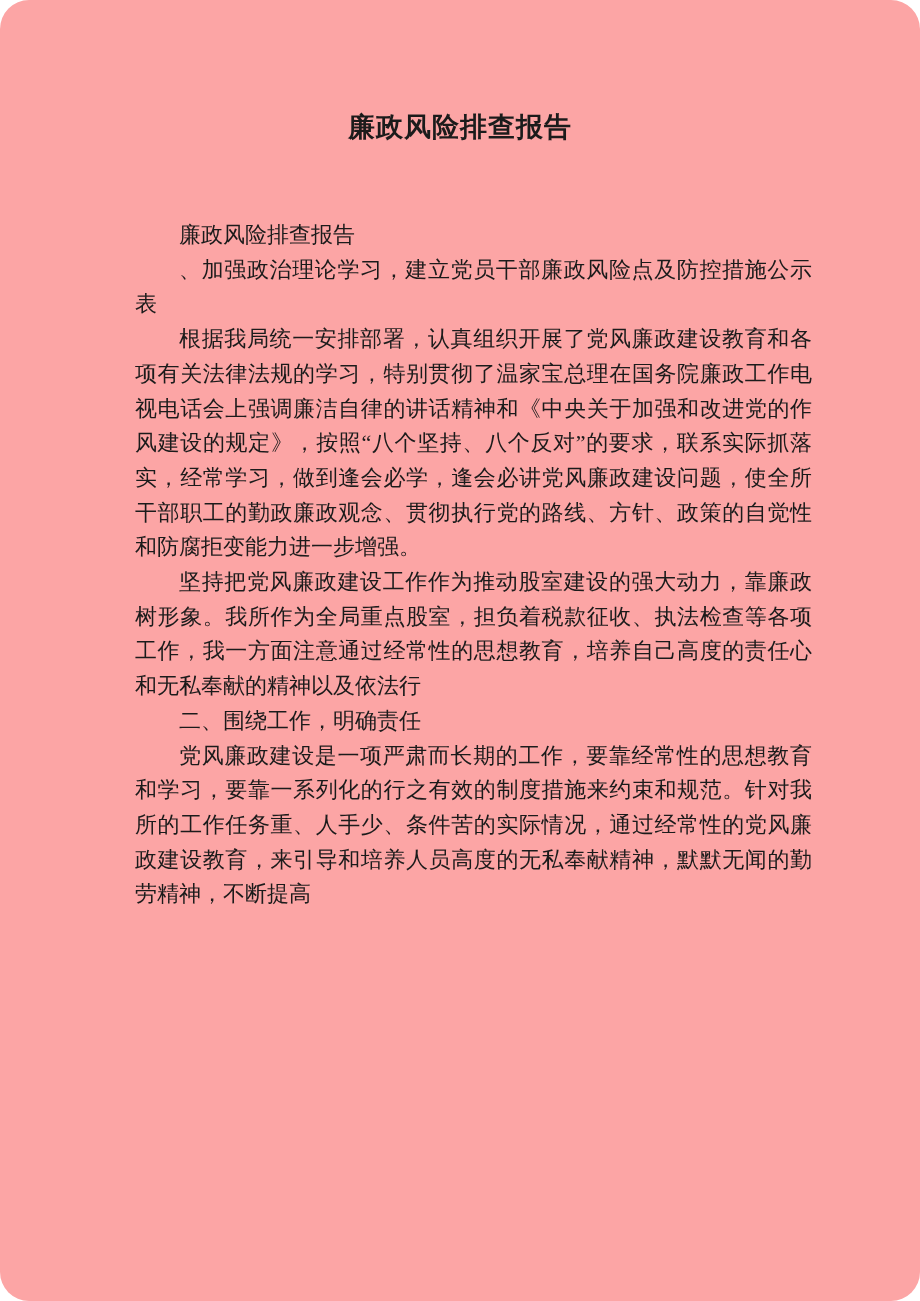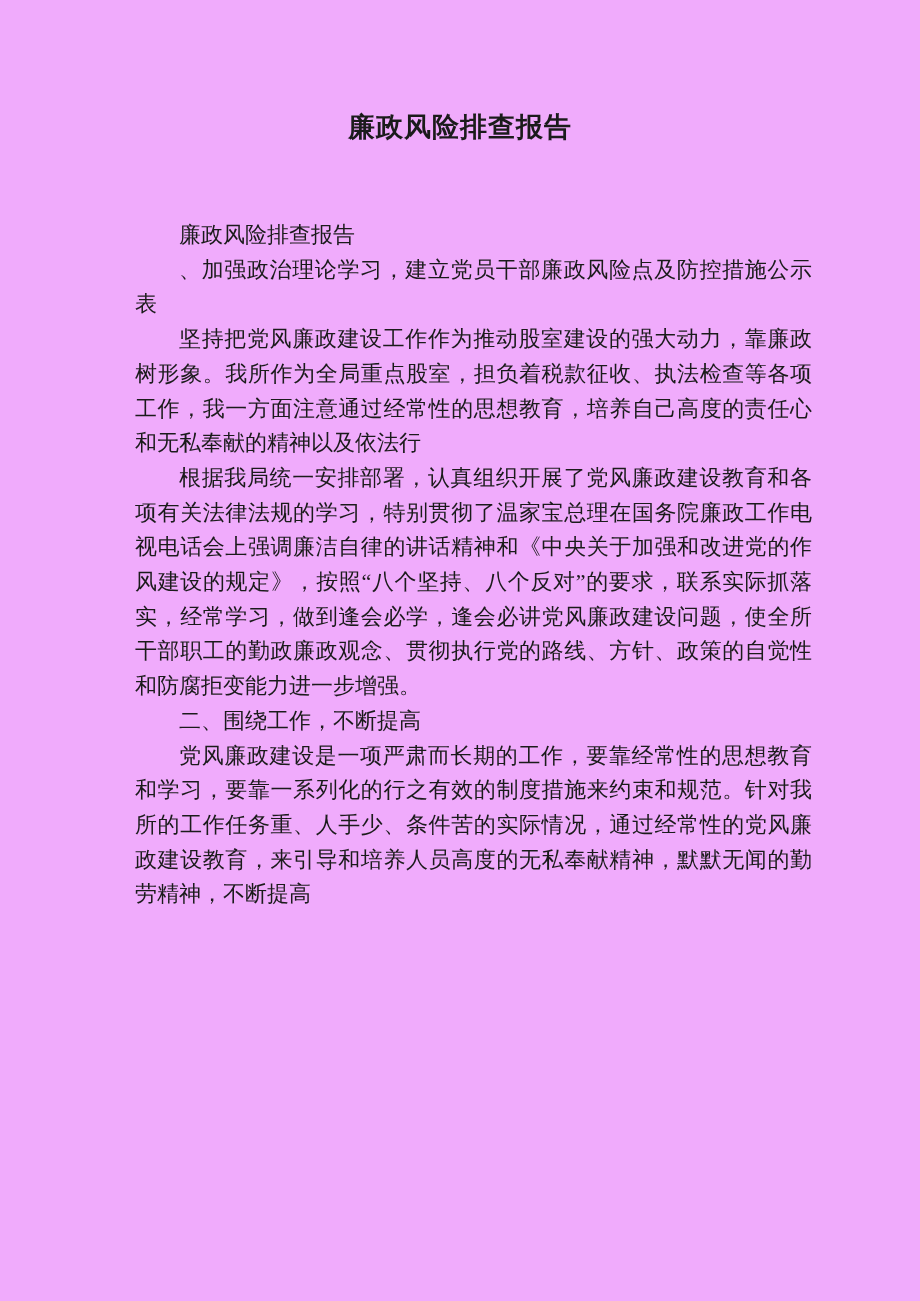--- a/index.html
+++ b/index.html
@@ -37,23 +37,23 @@
   .para {
     margin: 0;
     padding: 0;
     text-indent: 2em;
     word-break: break-all;
   }
 </style>
 </head>
 <body>
 
-<div class="page" style="background: #f0abfc;">
+<div class="page" style="background: #fca5a5; border-radius: 29px;">
   <h1 class="doc-title">廉政风险排查报告</h1>
   <div class="doc-body" style="color: rgb(27, 27, 27);">
       <p class="para">廉政风险排查报告</p>
       <p class="para">、加强政治理论学习，建立党员干部廉政风险点及防控措施公示表</p>
+      <p class="para">根据我局统一安排部署，认真组织开展了党风廉政建设教育和各项有关法律法规的学习，特别贯彻了温家宝总理在国务院廉政工作电视电话会上强调廉洁自律的讲话精神和《中央关于加强和改进党的作风建设的规定》，按照“八个坚持、八个反对”的要求，联系实际抓落实，经常学习，做到逢会必学，逢会必讲党风廉政建设问题，使全所干部职工的勤政廉政观念、贯彻执行党的路线、方针、政策的自觉性和防腐拒变能力进一步增强。</p>
       <p class="para">坚持把党风廉政建设工作作为推动股室建设的强大动力，靠廉政树形象。我所作为全局重点股室，担负着税款征收、执法检查等各项工作，我一方面注意通过经常性的思想教育，培养自己高度的责任心和无私奉献的精神以及依法行</p>
-      <p class="para">根据我局统一安排部署，认真组织开展了党风廉政建设教育和各项有关法律法规的学习，特别贯彻了温家宝总理在国务院廉政工作电视电话会上强调廉洁自律的讲话精神和《中央关于加强和改进党的作风建设的规定》，按照“八个坚持、八个反对”的要求，联系实际抓落实，经常学习，做到逢会必学，逢会必讲党风廉政建设问题，使全所干部职工的勤政廉政观念、贯彻执行党的路线、方针、政策的自觉性和防腐拒变能力进一步增强。</p>
-      <p class="para">二、围绕工作，不断提高</p>
+      <p class="para">二、围绕工作，明确责任</p>
       <p class="para">党风廉政建设是一项严肃而长期的工作，要靠经常性的思想教育和学习，要靠一系列化的行之有效的制度措施来约束和规范。针对我所的工作任务重、人手少、条件苦的实际情况，通过经常性的党风廉政建设教育，来引导和培养人员高度的无私奉献精神，默默无闻的勤劳精神，不断提高</p>
     </div>
 </div>
 
 </body></html>

